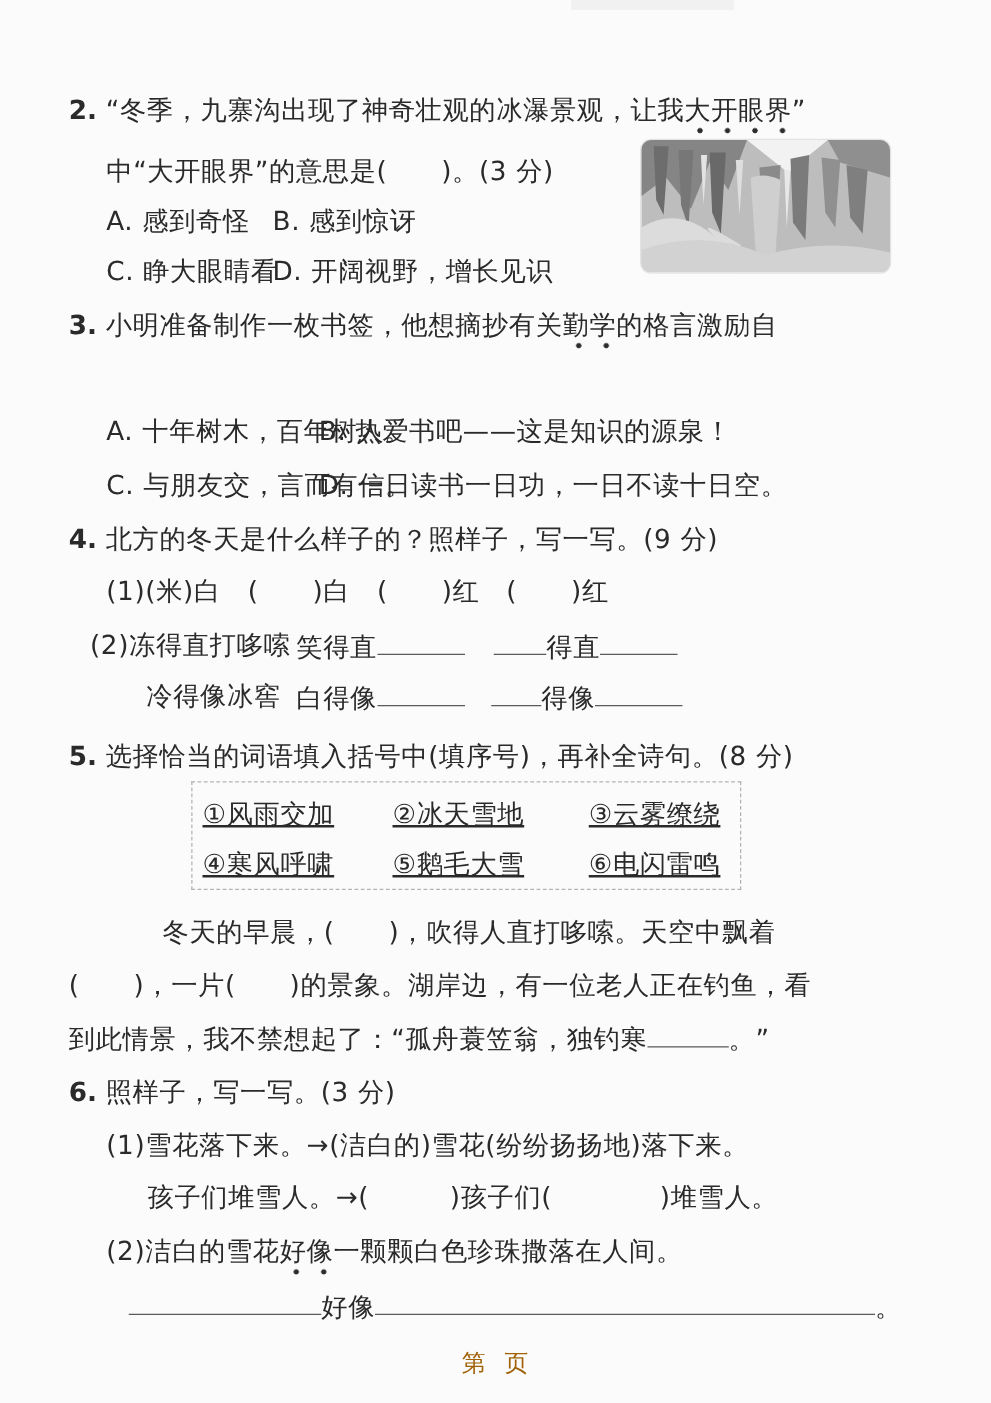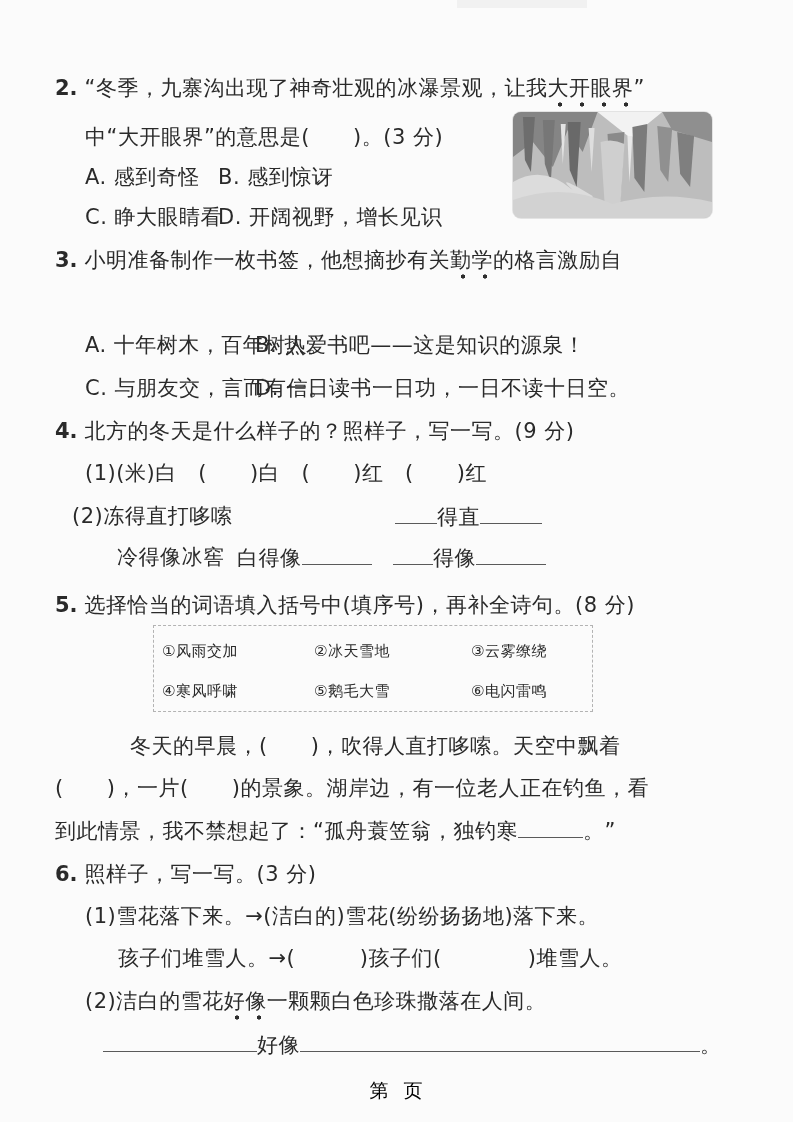--- a/index.html
+++ b/index.html
@@ -39,25 +39,25 @@
   .photo{
     position:absolute;left:513px;top:112px;width:199px;height:106px;
     border-radius:8px;overflow:hidden;
     box-shadow:0 0 0 1px #e3e3e3;
   }
   .wordbox{
     position:absolute;left:153px;top:625px;width:440px;height:87px;
     border:1px dashed #b3b3b3;
     box-sizing:border-box;
   }
-  .wb{position:absolute;font-size:15px;white-space:pre;letter-spacing:0.5px;line-height:26px;}
+  .wb{position:absolute;font-size:21px;white-space:pre;letter-spacing:0.5px;line-height:26px;text-decoration:underline;}
   .footer{
     position:absolute;left:0;top:1078px;width:793px;
     text-align:center;font-size:19px;letter-spacing:1px;
-    color:#000000;white-space:pre;
+    color:#a16207;white-space:pre;
   }
   .bleed{
     position:absolute;left:457px;top:0;width:130px;height:8px;
     background:#f1f1f1;
   }
 </style>
 </head>
 <body>
 
 <div class="page">
@@ -96,20 +96,21 @@
   <div class="ln" style="left:55px;top:246px"><span class="qnum">3.</span><span>小明准备制作一枚书签，他想摘抄有关</span><span class="emph">勤学</span><span>的格言激励自</span></div>
   <div class="ln" style="left:85px;top:331px">A. 十年树木，百年树人。</div>
   <div class="ln" style="left:255px;top:331px">B. 热爱书吧——这是知识的源泉！</div>
   <div class="ln" style="left:85px;top:374px">C. 与朋友交，言而有信。</div>
   <div class="ln" style="left:255px;top:374px">D. 一日读书一日功，一日不读十日空。</div>
 
   <div class="ln" style="left:55px;top:417px"><span class="qnum">4.</span><span>北方的冬天是什么样子的？照样子，写一写。(9 分)</span></div>
   <div class="ln" style="left:85px;top:459px">(1)(米)白   (      )白   (      )红   (      )红</div>
   <div class="ln" style="left:0;top:502px;width:793px">
     <span class="at" style="left:72px">(2)冻得直打哆嗦</span>
+    <span class="at" style="left:237px"><span>笑得直</span><span class="blank" style="width:70px"></span></span>
     <span class="at" style="left:395px"><span class="blank" style="width:42px"></span><span>得直</span><span class="blank" style="width:62px"></span></span>
   </div>
   <div class="ln" style="left:0;top:543px;width:732px">
     <span class="at" style="left:117px">冷得像冰窖</span>
     <span class="at" style="left:393px"><span class="blank" style="width:40px"></span><span>得像</span><span class="blank" style="width:70px"></span></span>
     <span class="at" style="left:237px"><span>白得像</span><span class="blank" style="width:70px"></span></span>
   </div>
 
   <div class="ln" style="left:55px;top:591px"><span class="qnum">5.</span><span>选择恰当的词语填入括号中(填序号)，再补全诗句。(8 分)</span></div>
 

